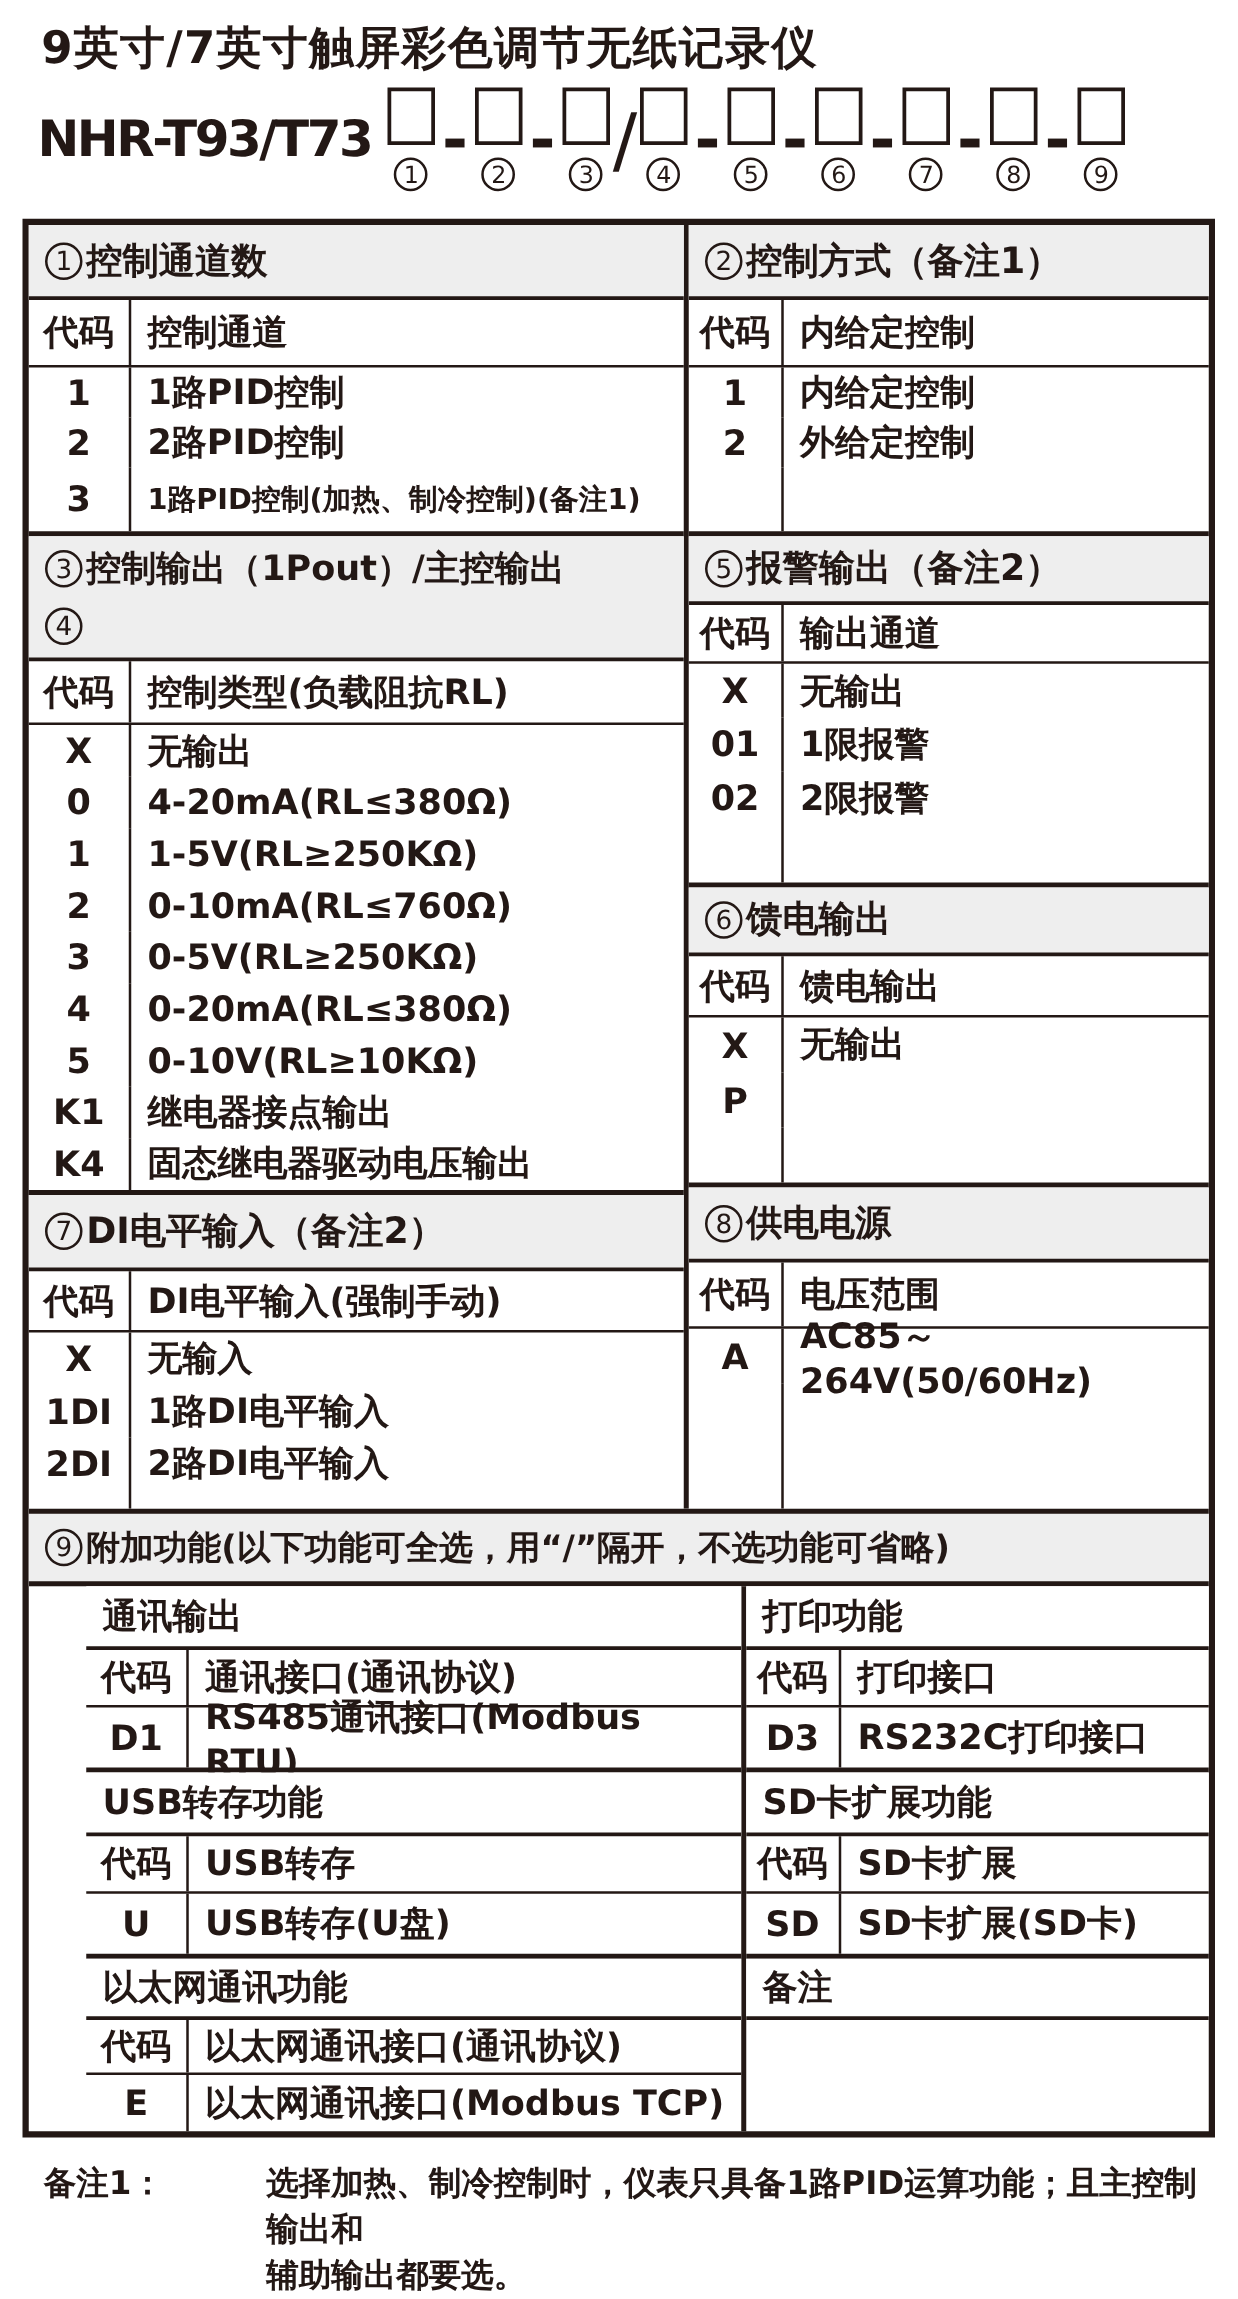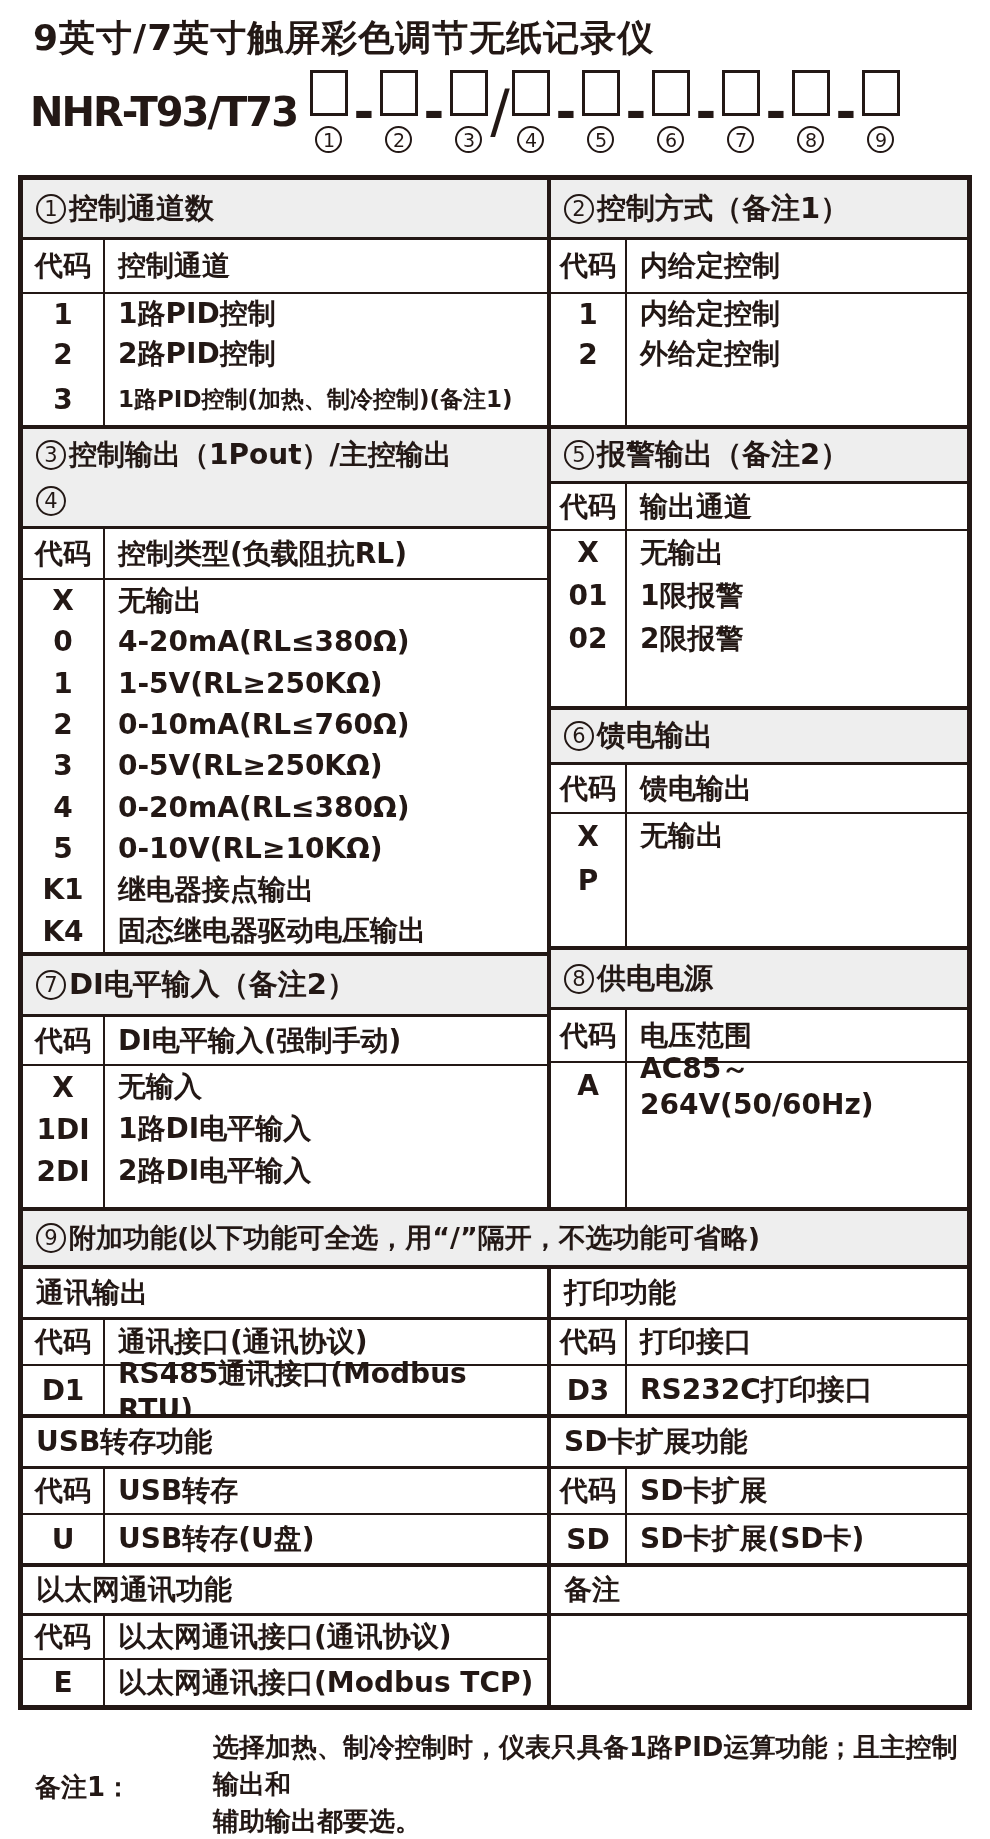--- a/index.html
+++ b/index.html
@@ -15,21 +15,21 @@
   .slot { display:flex; flex-direction:column; align-items:center; width:40px; }
   .box { width:38px; height:46px; border:3px solid var(--ink,#231815); background:#fff; }
   .circ { margin-top:10px; width:27px; height:27px; border:2px solid var(--ink,#231815); border-radius:50%;
           display:flex; align-items:center; justify-content:center; font-size:19px; font-weight:normal; }
   .sep { width:30px; height:46px; display:flex; align-items:center; justify-content:center; font-size:50px; }
   .sep.slash { width:22px; font-size:58px; font-weight:normal; }
 
   .table { position:absolute; left:18px; top:175px; width:954px; height:1535px;
            border:5px solid var(--ink,#231815); background:#fff; display:flex; flex-direction:column; }
   .cols { display:flex; height:1027px; flex:0 0 auto; }
-  .subs { display:flex; flex:1; }
+  .subs { display:flex; flex:1;padding-left:46px; }
   .col { display:flex; flex-direction:column; }
   .col-l { width:528px; border-right:4px solid var(--ink,#231815); }
   .col-r { flex:1; }
 
   .sec { display:flex; flex-direction:column; }
   .sec + .sec { border-top:4px solid var(--ink,#231815); }
   .band { background:var(--band,#eeeeee); border-bottom:3px solid var(--ink,#231815);
           display:flex; align-items:center; padding-left:13px; font-size:29px; flex:0 0 auto; }
   .band2l { background:var(--band,#eeeeee); border-bottom:3px solid var(--ink,#231815);
             padding-left:13px; font-size:28px; flex:0 0 auto; display:flex; flex-direction:column; justify-content:center; }
@@ -54,21 +54,21 @@
 
   .gband { border-bottom:3px solid var(--ink,#231815); display:flex; align-items:center; padding-left:13px;
            font-size:28px; flex:0 0 auto; background:#fff; }
   .ghdr  { border-bottom:2px solid var(--ink,#231815); display:flex; font-size:28px; flex:0 0 auto; }
   .gdata { border-bottom:4px solid var(--ink,#231815); display:flex; font-size:28px; flex:0 0 auto; }
   .gdata.last { border-bottom:none; flex:1; }
   .gempty { flex:1; }
 
   .notes { position:absolute; left:35px; top:1729px; right:18px; font-size:26px; line-height:37px; }
   .note { display:flex; }
-  .nlabel { flex:0 0 150px;margin-top:40px; }
+  .nlabel { flex:0 0 150px; }
   .nbody { flex:1;margin-left:28px; }
   .nline { display:block; }
 </style>
 </head>
 <body>
 
 <div>
 
   <h1 class="title">9英寸/7英寸触屏彩色调节无纸记录仪</h1>
 

